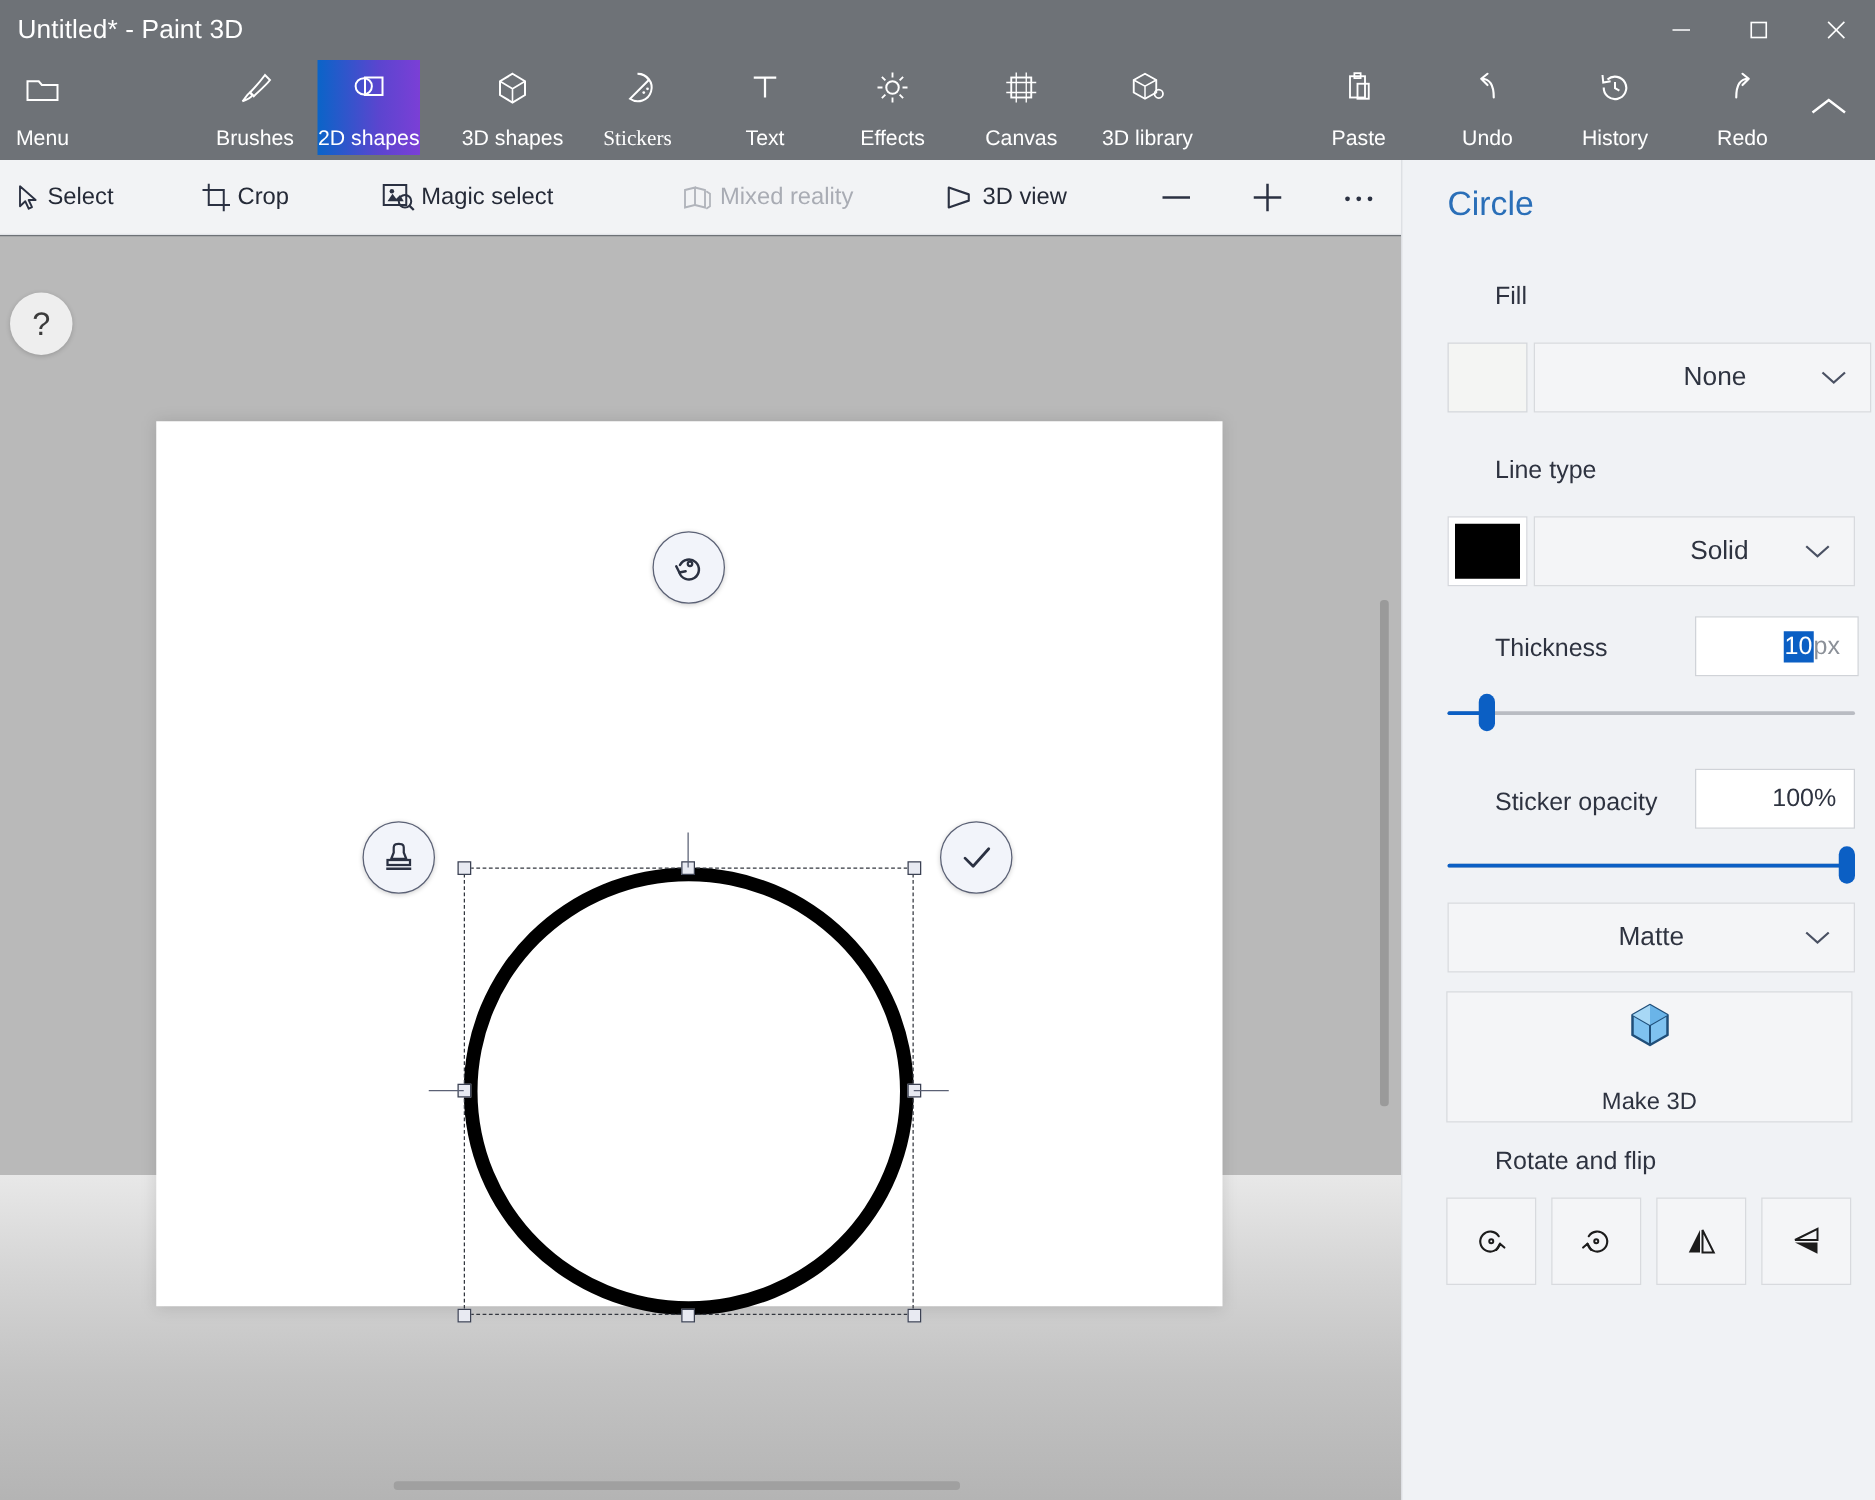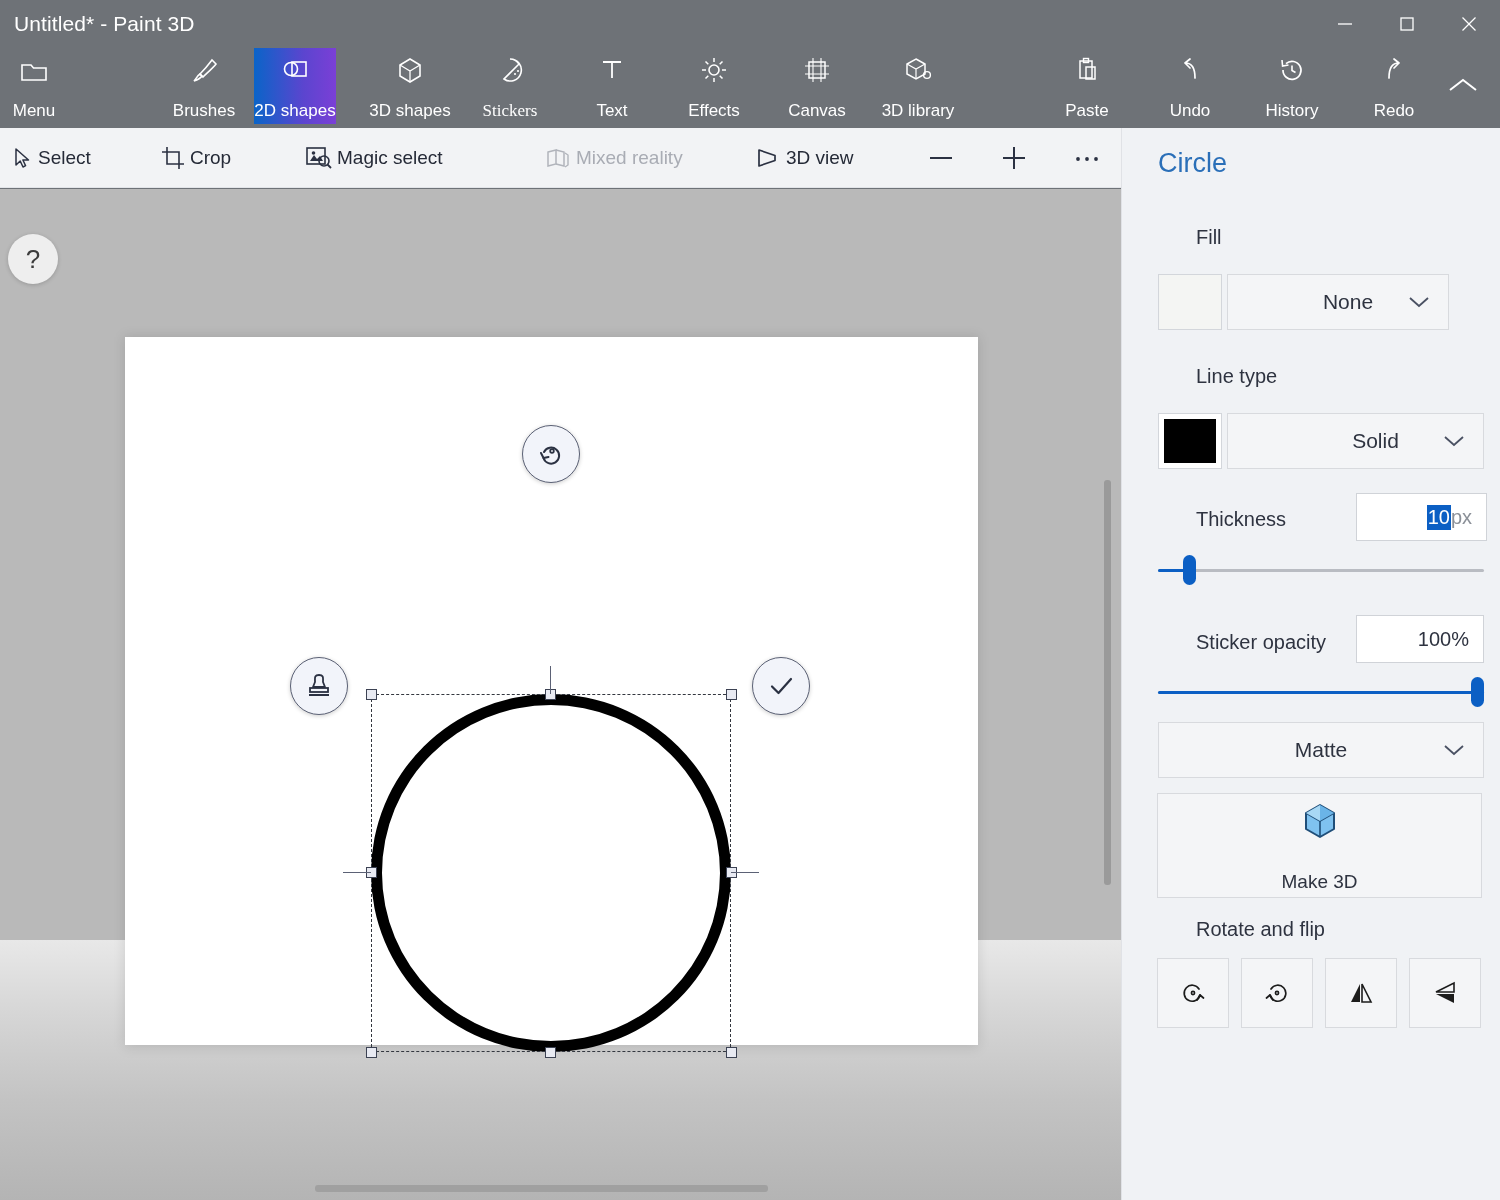--- a/index.html
+++ b/index.html
@@ -491,21 +491,21 @@
     <div class="vscroll-thumb"></div>
     <div class="hscroll-thumb"></div>
   </div>
 
   <div class="panel">
 
     <div class="panel-title">Circle</div>
 
     <div class="field-label" style="top:98px;">Fill</div>
     <div class="swatch" style="left:36px;top:146px;background:#f4f5f3;"></div>
-    <div class="dropdown" style="left:105px;top:146px;width:222px;padding-left:20px;">
+    <div class="dropdown" style="left:105px;top:146px;width:270px;padding-left:20px;">
       <span class="dd-text">None</span>
       <span class="dd-chev">
         <svg width="22" height="14" viewBox="0 0 22 14">
             <path d="M2 3 L11 11 L20 3" fill="none" stroke="#4a5163" stroke-width="1.8"></path>
           </svg>
       </span>
     </div>
 
     <div class="field-label" style="top:237px;">Line type</div>
     <div class="swatch" style="left:36px;top:285px;background:#ffffff;padding:5px;">

